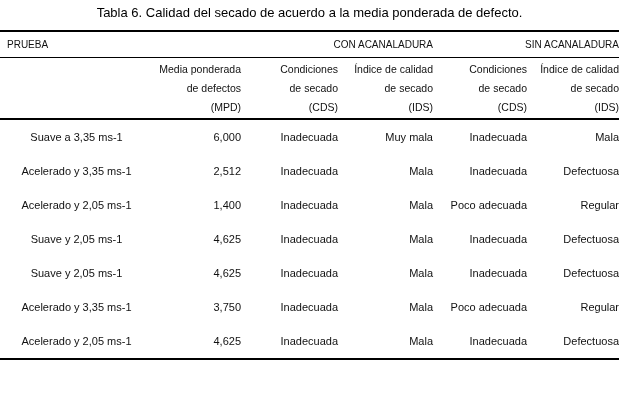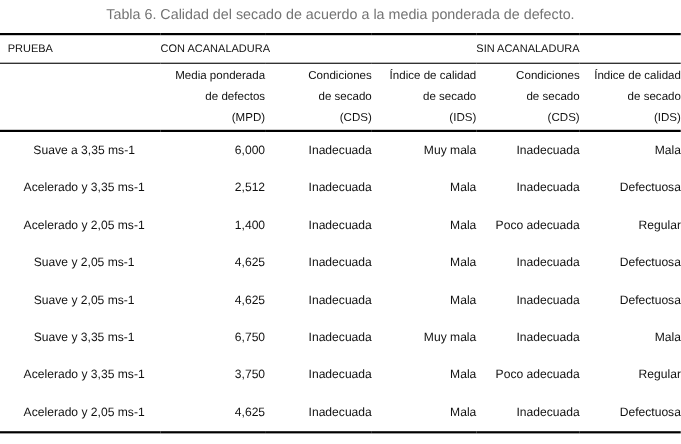--- a/index.html
+++ b/index.html
@@ -14,21 +14,21 @@
     background: #ffffff;
     font-family: "Liberation Sans", sans-serif;
     color: #111111;
     overflow: hidden;
   }
   .caption {
     padding-top: 5px;
     height: 23px;
     text-align: center;
     font-size: 13px;
-    color: #737373;
+    color: #000000;
   }
   table.quality-table {
     border-collapse: collapse;
     table-layout: fixed;
     width: 619px;
     margin-top: 2px;
     border-top: 2px solid #000000;
     border-bottom: 2px solid #000000;
   }
   col.c-prueba { width: 146px; }
@@ -40,21 +40,21 @@
 
   th, td {
     font-weight: normal;
     padding: 0;
     color: #111111;
     margin-top: 40px;
   }
   tr.group-row th {
     height: 25px;
     font-size: 10px;
-    text-align: left;
+    text-align: right;
     vertical-align: middle;
     border-bottom: 1px solid #000000;
   }
   tr.group-row th.prueba-cell {
     text-align: left;
     padding-left: 7px;
   }
   tr.sub-row th {
     height: 60px;
     font-size: 10.5px;
@@ -151,28 +151,20 @@
       </tr>
       <tr>
         <td class="row-label">Suave y 2,05 ms-1</td>
         <td>4,625</td>
         <td>Inadecuada</td>
         <td>Mala</td>
         <td>Inadecuada</td>
         <td>Defectuosa</td>
       </tr>
       <tr>
-        <td class="row-label">Suave y 3,35 ms-1</td>
-        <td>6,750</td>
-        <td>Inadecuada</td>
-        <td>Muy mala</td>
-        <td>Inadecuada</td>
-        <td>Mala</td>
-      </tr>
-      <tr>
         <td class="row-label">Acelerado y 3,35 ms-1</td>
         <td>3,750</td>
         <td>Inadecuada</td>
         <td>Mala</td>
         <td>Poco adecuada</td>
         <td>Regular</td>
       </tr>
       <tr>
         <td class="row-label">Acelerado y 2,05 ms-1</td>
         <td>4,625</td>

